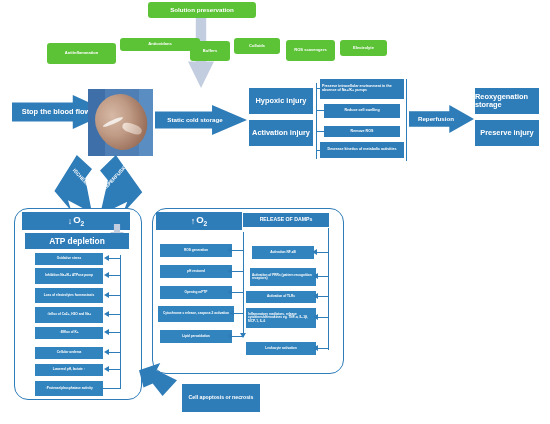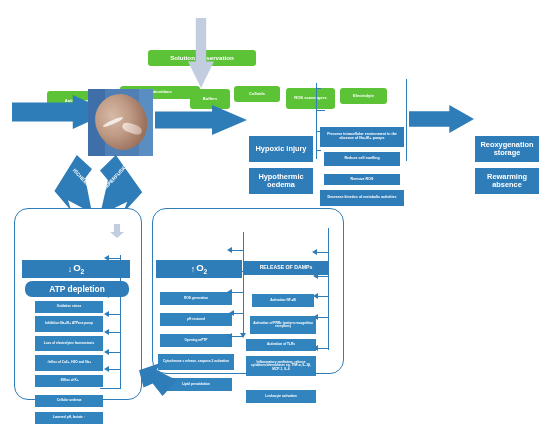--- a/index.html
+++ b/index.html
@@ -5,22 +5,22 @@
   html,body{margin:0;padding:0;background:#ffffff;}
   body{
     width:550px;height:424px;position:relative;overflow:hidden;
     font-family:"Liberation Sans",sans-serif;
     -webkit-font-smoothing:antialiased;
   }
   .stage{position:absolute;left:0;top:0;width:550px;height:424px;}
 
   
   .box{position:absolute;box-sizing:border-box;display:flex;align-items:center;
-       justify-content:center;text-align:center;color:#ffffff;line-height:1.05;
-       font-weight:bold;margin-top:48px;}
+       justify-content:center;color:#ffffff;line-height:1.05;
+       font-weight:bold;}
   .green{background:#5CC236;border-radius:3px;}
   .blue{background:#2E7CB8;}
   .blue-soft{background:#3284BE;}
 
   
   .panel{position:absolute;box-sizing:border-box;border:1.4px solid #2E7CB8;
          border-radius:14px;background:#ffffff;}
 
   
   .arrow-r{position:absolute;background:#2E7CB8;
@@ -89,39 +89,39 @@
     <div class="bg-r"></div>
     <div class="organ"></div>
     <div class="hilum"></div>
     <div class="sheen"></div>
   </div>
 
   <div class="arrow-r" style="left:155px;top:105px;width:92px;height:30px;"></div>
   <div class="box t6" style="left:156px;top:110px;width:78px;height:20px;background:transparent;">Static cold storage</div>
 
   <div class="box blue t7" style="left:249px;top:88px;width:64px;height:26px;">Hypoxic injury</div>
-  <div class="box blue t7" style="left:249px;top:120px;width:64px;height:26px;">Hypothermic oedema</div>
+  <div class="box blue t7" style="left:249px;top:120px;width:64px;height:26px;">Activation injury</div>
 
   <div class="box blue t35" style="left:320px;top:79px;width:84px;height:20px;padding:0 2px;">Preserve intracellular environment in the absence of Na+/K+ pumps</div>
   <div class="box blue t35" style="left:324px;top:104px;width:76px;height:14px;">Reduce cell swelling</div>
   <div class="box blue t35" style="left:324px;top:126px;width:76px;height:11px;">Remove ROS</div>
   <div class="box blue t35" style="left:320px;top:142px;width:84px;height:16px;">Decrease kinetics of metabolic activities</div>
 
   <div class="vline" style="left:316px;top:83px;height:76px;"></div>
   <div class="tick" style="left:316px;top:88px;width:5px;"></div>
   <div class="tick" style="left:316px;top:110px;width:9px;"></div>
   <div class="tick" style="left:316px;top:131px;width:9px;"></div>
   <div class="tick" style="left:316px;top:150px;width:5px;"></div>
   <div class="vline" style="left:406px;top:79px;height:82px;"></div>
 
   <div class="arrow-r" style="left:409px;top:105px;width:65px;height:28px;"></div>
   <div class="box t6" style="left:409px;top:110px;width:54px;height:18px;background:transparent;">Reperfusion</div>
 
   <div class="box blue t7" style="left:475px;top:88px;width:64px;height:26px;">Reoxygenation storage</div>
-  <div class="box blue t7" style="left:475px;top:120px;width:64px;height:26px;">Rewarming absence</div>
+  <div class="box blue t7" style="left:475px;top:120px;width:64px;height:26px;">Preserve injury</div>
 
   <div class="arrow-diag" style="left:52px;top:155px;width:40px;height:58px;
               clip-path:polygon(62% 0%,100% 24%,83% 40%,100% 100%,40% 78%,48% 96%,6% 62%);
               transform:rotate(0deg);"></div>
   <div style="position:absolute;left:56px;top:172px;width:38px;height:26px;
               color:#fff;font-weight:bold;font-size:5px;
               transform:rotate(47deg);text-align:center;">ISCHEMIA</div>
 
   <div class="arrow-diag" style="left:100px;top:155px;width:44px;height:60px;
               clip-path:polygon(36% 0%,0% 26%,18% 42%,0% 100%,62% 78%,52% 97%,96% 62%);"></div>
@@ -130,21 +130,21 @@
               transform:rotate(-47deg);text-align:center;">REPERFUSION</div>
 
   <div class="panel" style="left:14px;top:208px;width:128px;height:192px;"></div>
 
   <div class="box blue t9" style="left:22px;top:212px;width:108px;height:18px;">
     <span style="font-size:9px;line-height:1;margin-right:1px;">↓</span>
     <span>O<sub>2</sub></span>
   </div>
   <div class="arrow-small-d" style="left:110px;top:224px;width:14px;height:14px;background:#C2CDE0;"></div>
 
-  <div class="box blue t8" style="left:25px;top:233px;width:104px;height:16px;border-radius:7px;">ATP depletion</div>
+  <div class="box blue t8" style="left:25px;top:233px;width:104px;height:16px;">ATP depletion</div>
 
   <div class="box blue-soft t3" style="left:35px;top:253px;width:68px;height:12px;">Oxidative stress</div>
   <div class="box blue-soft t3" style="left:35px;top:268px;width:68px;height:16px;padding:0 2px;">Inhibition Na+/K+ ATPase pump</div>
   <div class="box blue-soft t3" style="left:35px;top:288px;width:68px;height:15px;padding:0 2px;">Loss of electrolytes homeostasis</div>
   <div class="box blue-soft t3" style="left:35px;top:307px;width:68px;height:16px;padding:0 2px;">↑Influx of Ca2+, H2O and Na+</div>
   <div class="box blue-soft t3" style="left:35px;top:327px;width:68px;height:12px;">↑Efflux of K+</div>
   <div class="box blue-soft t3" style="left:35px;top:347px;width:68px;height:12px;">Cellular oedema</div>
   <div class="box blue-soft t3" style="left:35px;top:364px;width:68px;height:12px;">Lowered pH, lactate ↑</div>
   <div class="box blue-soft t3" style="left:35px;top:381px;width:68px;height:15px;padding:0 2px;">↑Protease/phosphatase activity</div>
 

